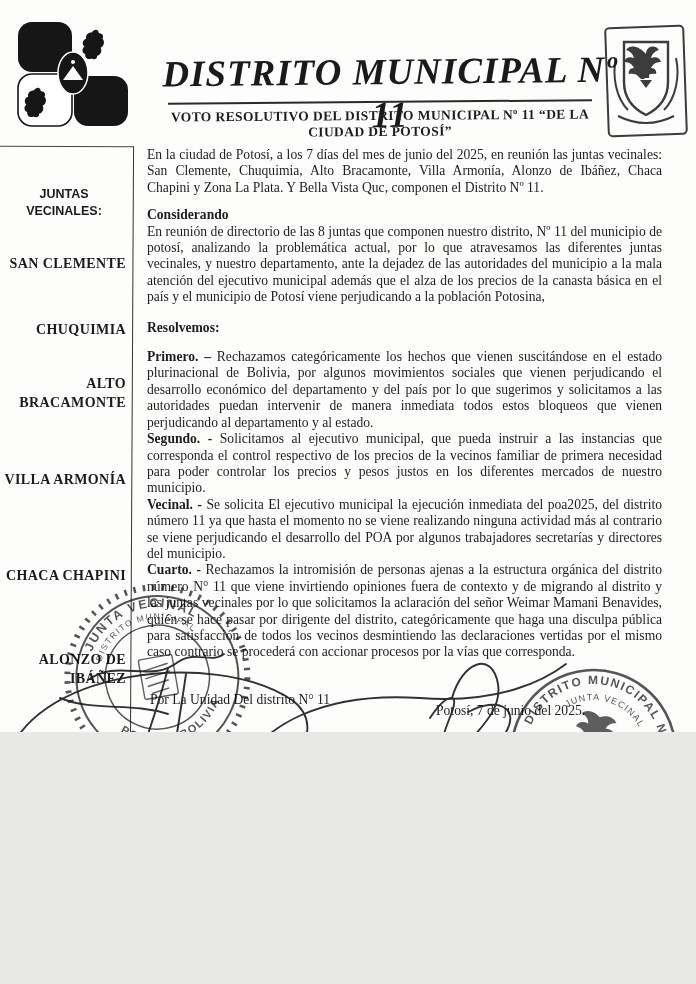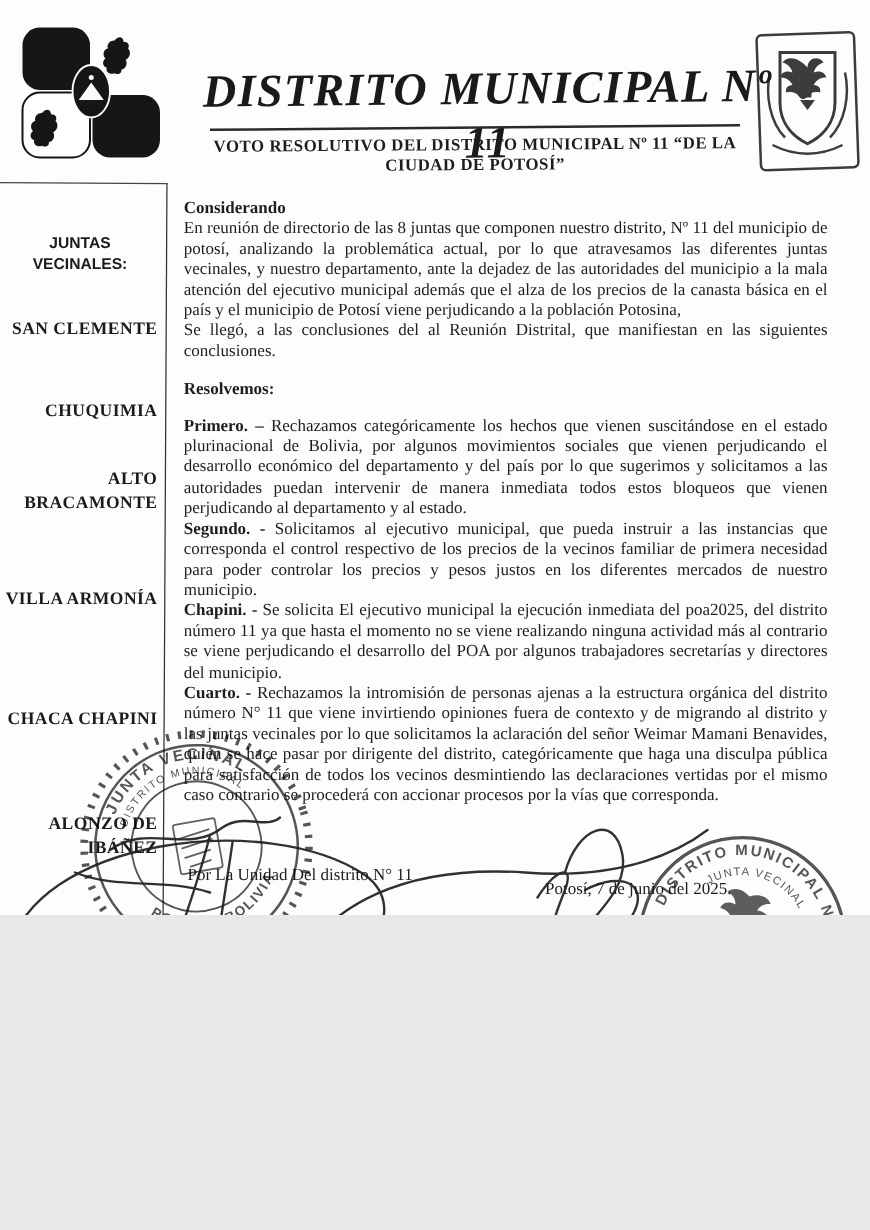--- a/index.html
+++ b/index.html
@@ -88,30 +88,30 @@
   <div class="sb-item" style="top:254px;">SAN CLEMENTE</div>
   <div class="sb-item" style="top:320px;">CHUQUIMIA</div>
   <div class="sb-item" style="top:374px;">ALTO BRACAMONTE</div>
   <div class="sb-item" style="top:470px;">VILLA ARMONÍA</div>
   <div class="sb-item" style="top:566px;">CHACA CHAPINI</div>
   <div class="sb-item" style="top:650px;">ALONZO DE IBÁÑEZ</div>
   <div class="sb-item" style="top:756px;">LA PLATA</div>
   <div class="sb-item" style="top:862px;text-align:left;left:16px;">BELLA VISTA</div>
 
   <div class="main-col">
+    <p>En la ciudad de Potosí, a los 7 días del mes de junio del 2025, en reunión las juntas vecinales: San Clemente, Chuquimia, Alto Bracamonte, Villa Armonía, Alonzo de Ibáñez, Chaca Chapini y Zona La Plata. Y Bella Vista Quc, componen el Distrito Nº 11.</p>
     <div class="sp12"></div>
     <p class="bold">Considerando</p>
     <p>En reunión de directorio de las 8 juntas que componen nuestro distrito, Nº 11 del municipio de potosí, analizando la problemática actual, por lo que atravesamos las diferentes juntas vecinales, y nuestro departamento, ante la dejadez de las autoridades del municipio a la mala atención del ejecutivo municipal además que el alza de los precios de la canasta básica en el país y el municipio de Potosí viene perjudicando a la población Potosina,</p>
-    <p>Se llegó, a las conclusiones del al Reunión Distrital, que manifiestan en las siguientes conclusiones.</p>
     <div class="sp14"></div>
     <p class="bold">Resolvemos:</p>
     <div class="sp13"></div>
     <p><span class="bold">Primero. –</span><span> Rechazamos categóricamente los hechos que vienen suscitándose en el estado plurinacional de Bolivia, por algunos movimientos sociales que vienen perjudicando el desarrollo económico del departamento y del país por lo que sugerimos y solicitamos a las autoridades puedan intervenir de manera inmediata todos estos bloqueos que vienen perjudicando al departamento y al estado.</span></p>
     <p><span class="bold">Segundo. -</span><span> Solicitamos al ejecutivo municipal, que pueda instruir a las instancias que corresponda el control respectivo de los precios de la vecinos familiar de primera necesidad para poder controlar los precios y pesos justos en los diferentes mercados de nuestro municipio.</span></p>
-    <p><span class="bold">Chapini. -</span><span> Se solicita El ejecutivo municipal la ejecución inmediata del poa2025, del distrito número 11 ya que hasta el momento no se viene realizando ninguna actividad más al contrario se viene perjudicando el desarrollo del POA por algunos trabajadores secretarías y directores del municipio.</span></p>
+    <p><span class="bold">Vecinal. -</span><span> Se solicita El ejecutivo municipal la ejecución inmediata del poa2025, del distrito número 11 ya que hasta el momento no se viene realizando ninguna actividad más al contrario se viene perjudicando el desarrollo del POA por algunos trabajadores secretarías y directores del municipio.</span></p>
     <p><span class="bold">Cuarto. -</span><span> Rechazamos la intromisión de personas ajenas a la estructura orgánica del distrito número N° 11 que viene invirtiendo opiniones fuera de contexto y de migrando al distrito y las juntas vecinales por lo que solicitamos la aclaración del señor Weimar Mamani Benavides, quién se hace pasar por dirigente del distrito, categóricamente que haga una disculpa pública para satisfacción de todos los vecinos desmintiendo las declaraciones vertidas por el mismo caso contrario se procederá con accionar procesos por la vías  que corresponda.</span></p>
   </div>
 
   <div class="closing-line">Por La Unidad Del distrito N° 11</div>
   <div class="dateline">Potosí, 7 de junio del 2025.</div>
 
   <div class="stamp" style="left:58px;top:577px;transform:rotate(-18deg);">
     <svg width="200" height="200" viewBox="0 0 200 200">
       <defs>
         <path id="aTop" d="M 30 100 A 70 70 0 0 1 170 100"></path>

